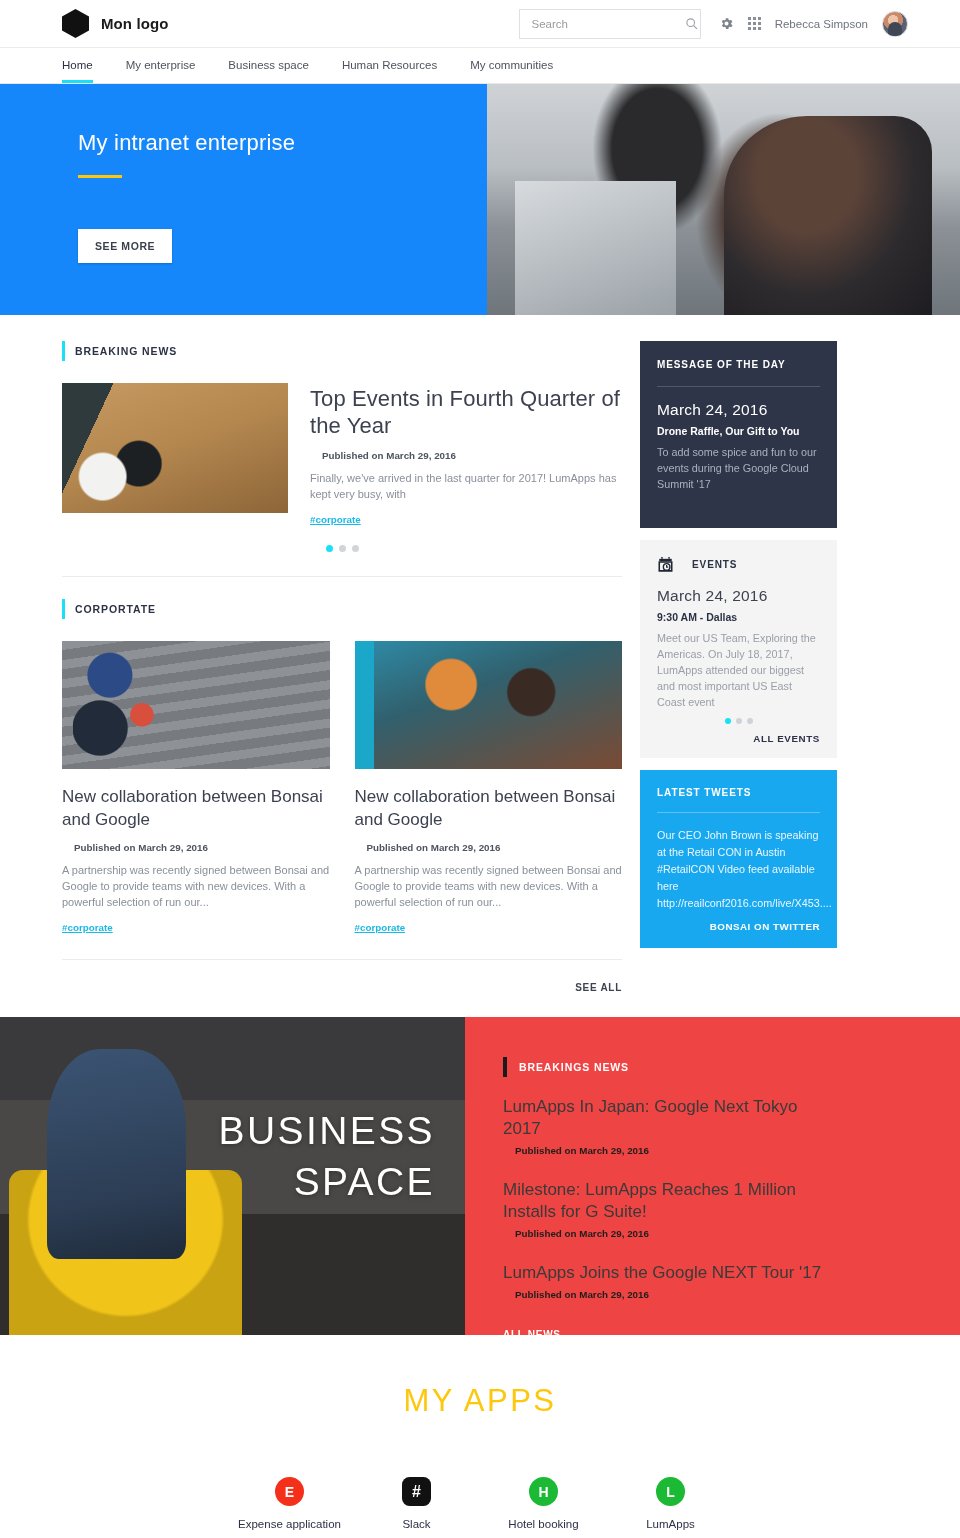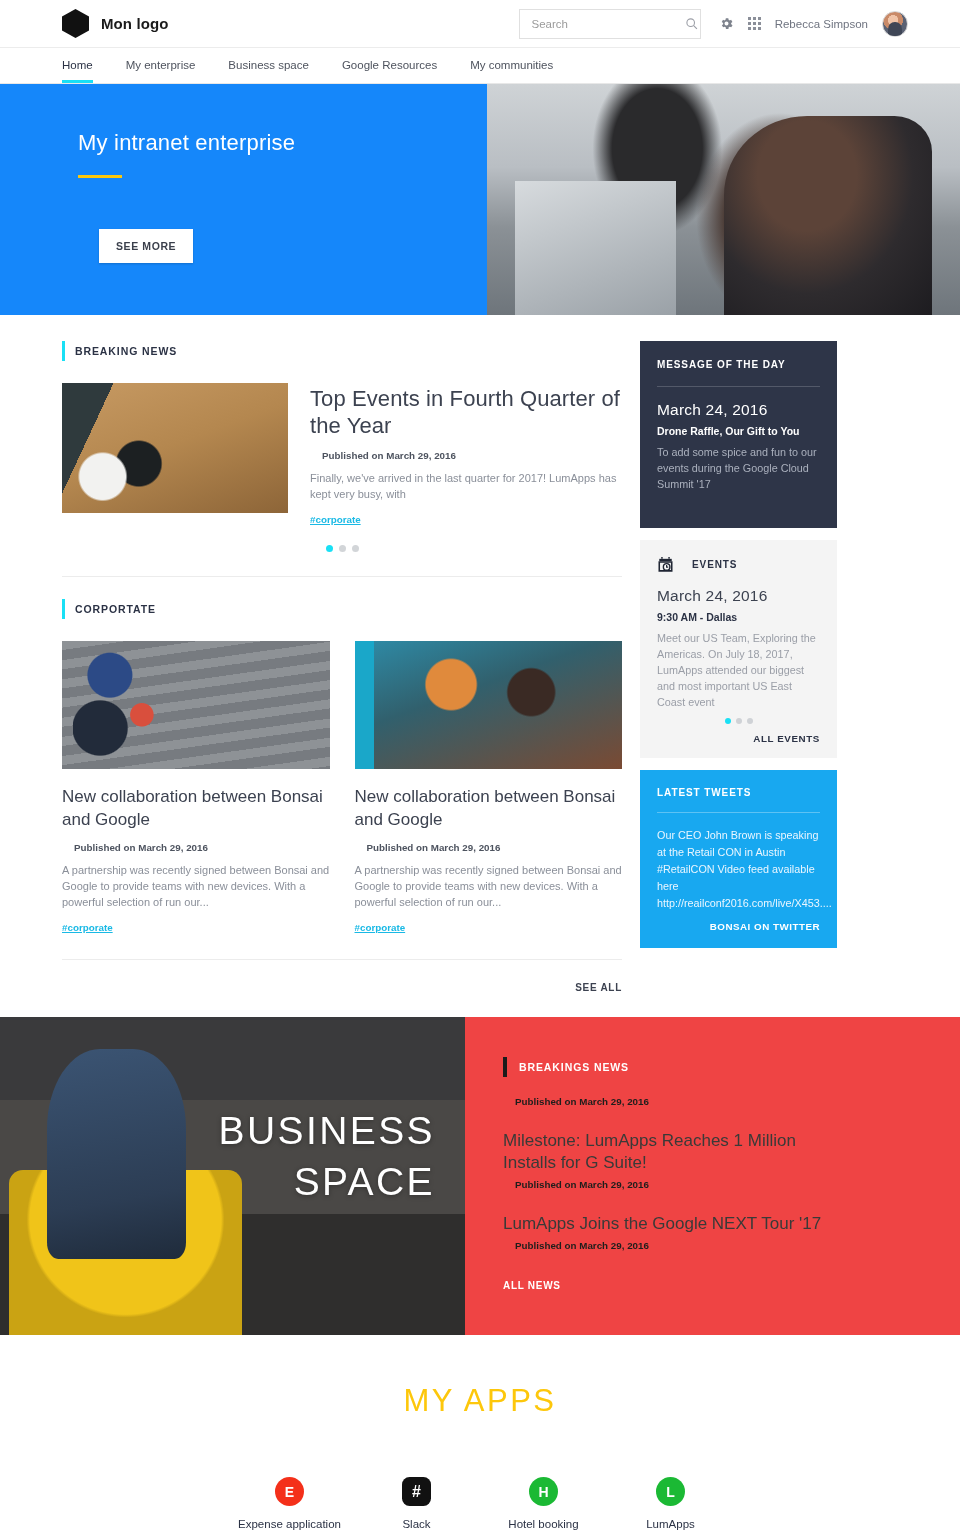--- a/index.html
+++ b/index.html
@@ -84,21 +84,20 @@
   .hero-title { font-size: 22px; font-weight: 400; letter-spacing: .2px; }
   .hero-rule { width: 44px; height: 3px; background: #fdc70b; margin: 19px 0 24px; }
   .hero-desc { font-size: 12.5px; line-height: 17px; width: 300px; color: #fff; }
   .hero-btn {
     margin-top: 27px;
     display: inline-block; background: #fff; color: #3a3f4b;
     font-size: 10.5px; font-weight: bold; letter-spacing: .6px;
     padding: 11px 17px; border: 0; cursor: pointer;
     font-family: "Liberation Sans", sans-serif;
     box-shadow: 0 1px 2px rgba(0,0,0,.18);
-    margin-left: 21px;
   }
   .hero-right {
     flex: 1; position: relative; overflow: hidden;
     background:
       radial-gradient(ellipse 120px 150px at 62% 58%, #4a3a34 0 46%, transparent 70%),
       radial-gradient(ellipse 90px 120px at 36% 28%, #2a2a2c 0 50%, transparent 72%),
       linear-gradient(180deg,#cfd3d6 0%, #b9bec3 36%, #8b9196 62%, #6e757b 100%);
   }
   .hero-right::before{
     content:""; position:absolute; left:6%; top:42%; width:34%; height:58%;
@@ -306,21 +305,21 @@
 
       <span class="username">Rebecca Simpson</span>
       <div class="avatar"></div>
     </div>
   </div>
 
   <nav class="nav">
     <a href="#" class="active">Home</a>
     <a href="#">My enterprise</a>
     <a href="#">Business space</a>
-    <a href="#">Google Resources</a>
+    <a href="#">Human Resources</a>
     <a href="#">My communities</a>
   </nav>
 
   <section class="hero">
     <div class="hero-left">
       <h1 class="hero-title">My intranet enterprise</h1>
       <div class="hero-rule"></div>
       <button class="hero-btn">SEE MORE</button>
     </div>
     <div class="hero-right"></div>
@@ -424,20 +423,21 @@
     <div class="band-left">
       <div class="band-caption">
         <div>BUSINESS</div>
         <div>SPACE</div>
       </div>
     </div>
     <div class="band-right">
       <div class="band-label">BREAKINGS NEWS</div>
 
       <div class="news-item">
+        <h4>LumApps In Japan: Google Next Tokyo 2017</h4>
         <div class="published">Published on March 29, 2016</div>
       </div>
       <div class="news-item">
         <h4>Milestone: LumApps Reaches 1 Million Installs for G Suite!</h4>
         <div class="published">Published on March 29, 2016</div>
       </div>
       <div class="news-item">
         <h4>LumApps Joins the Google NEXT Tour '17</h4>
         <div class="published">Published on March 29, 2016</div>
       </div>

